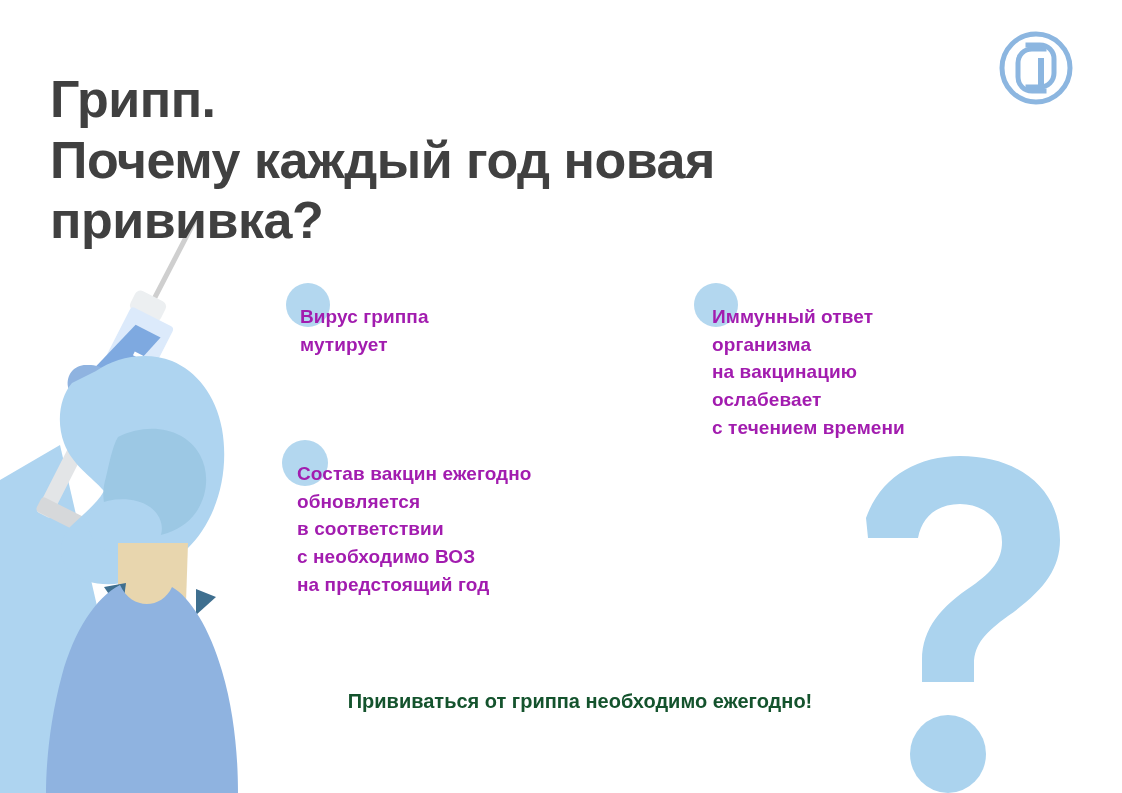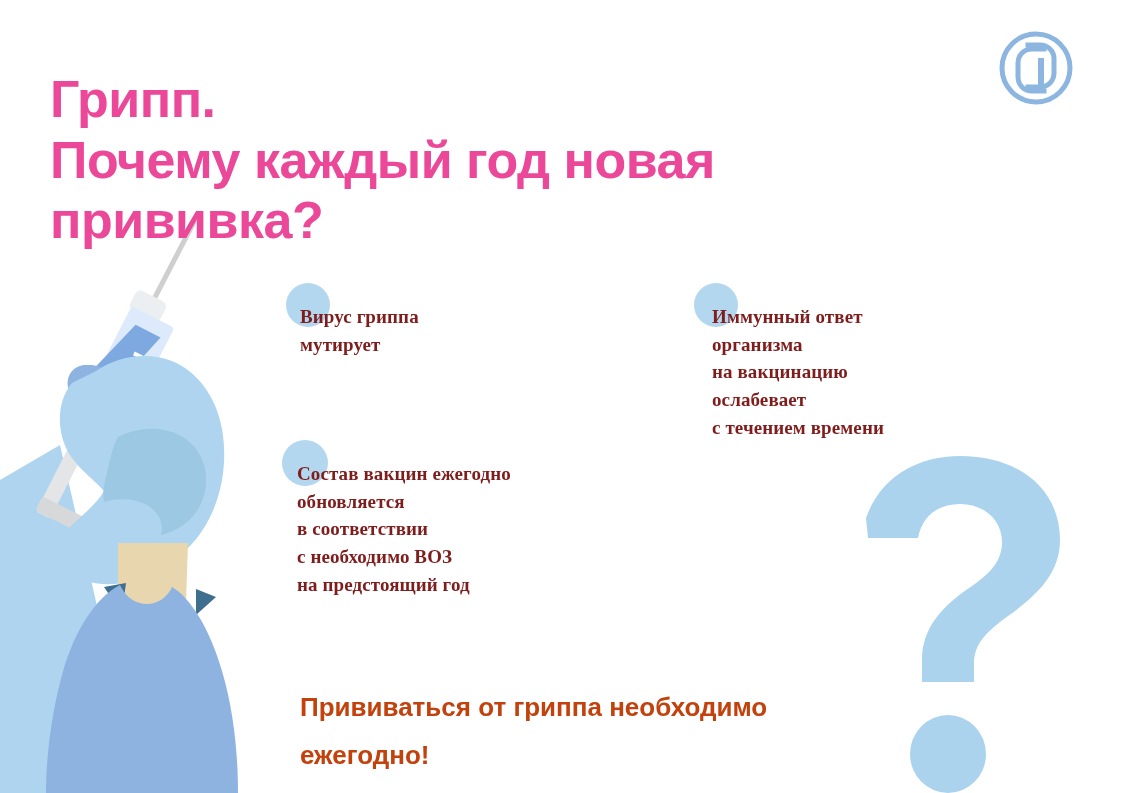--- a/index.html
+++ b/index.html
@@ -18,21 +18,21 @@
     background: #ffffff;
     overflow: hidden;
   }
 
   
   .title {
     position: absolute;
     left: 50px;
     top: 34px;
     width: 860px;
-    color: #ec4899;
+    color: #404040;
     font-family: "Liberation Sans Narrow", "Liberation Sans", sans-serif;
     font-size: 52px;
     font-weight: bold;
     line-height: 1.17;
     letter-spacing: -0.5px;
     white-space: pre-line;
     z-index: 40;
   }
 
   
@@ -52,22 +52,22 @@
   }
   .bullet-dot {
     position: absolute;
     border-radius: 50%;
     background: #b3d7ef;
     z-index: 1;
   }
   .bullet-text {
     position: relative;
     z-index: 2;
-    color: #7f1d1d;
-    font-family: Liberation Serif, serif;
+    color: #a21caf;
+    font-family: Liberation Sans, sans-serif;
     font-size: 19px;
     font-weight: bold;
     line-height: 1.46;
     white-space: pre-line;
     letter-spacing: 0.1px;
   }
 
   #bullet-virus        { left: 300px; top: 303px; width: 330px; }
   #bullet-virus .bullet-dot   { left: -14px; top: -20px; width: 44px; height: 44px; }
 
@@ -76,24 +76,24 @@
 
   #bullet-immunity     { left: 712px; top: 303px; width: 330px; }
   #bullet-immunity .bullet-dot { left: -18px; top: -20px; width: 44px; height: 44px; }
 
   
   .footer-note {
     position: absolute;
     left: 300px;
     top: 683px;
     width: 560px;
-    text-align: left;
-    color: #c2410c;
+    text-align: center;
+    color: #14532d;
     font-family: "Liberation Sans", "DejaVu Sans", sans-serif;
-    font-size: 26px;
+    font-size: 20px;
     font-weight: bold;
     line-height: 1.85;
     z-index: 30;
   }
 
   
   .question-mark {
     position: absolute;
     left: 856px;
     top: 452px;

